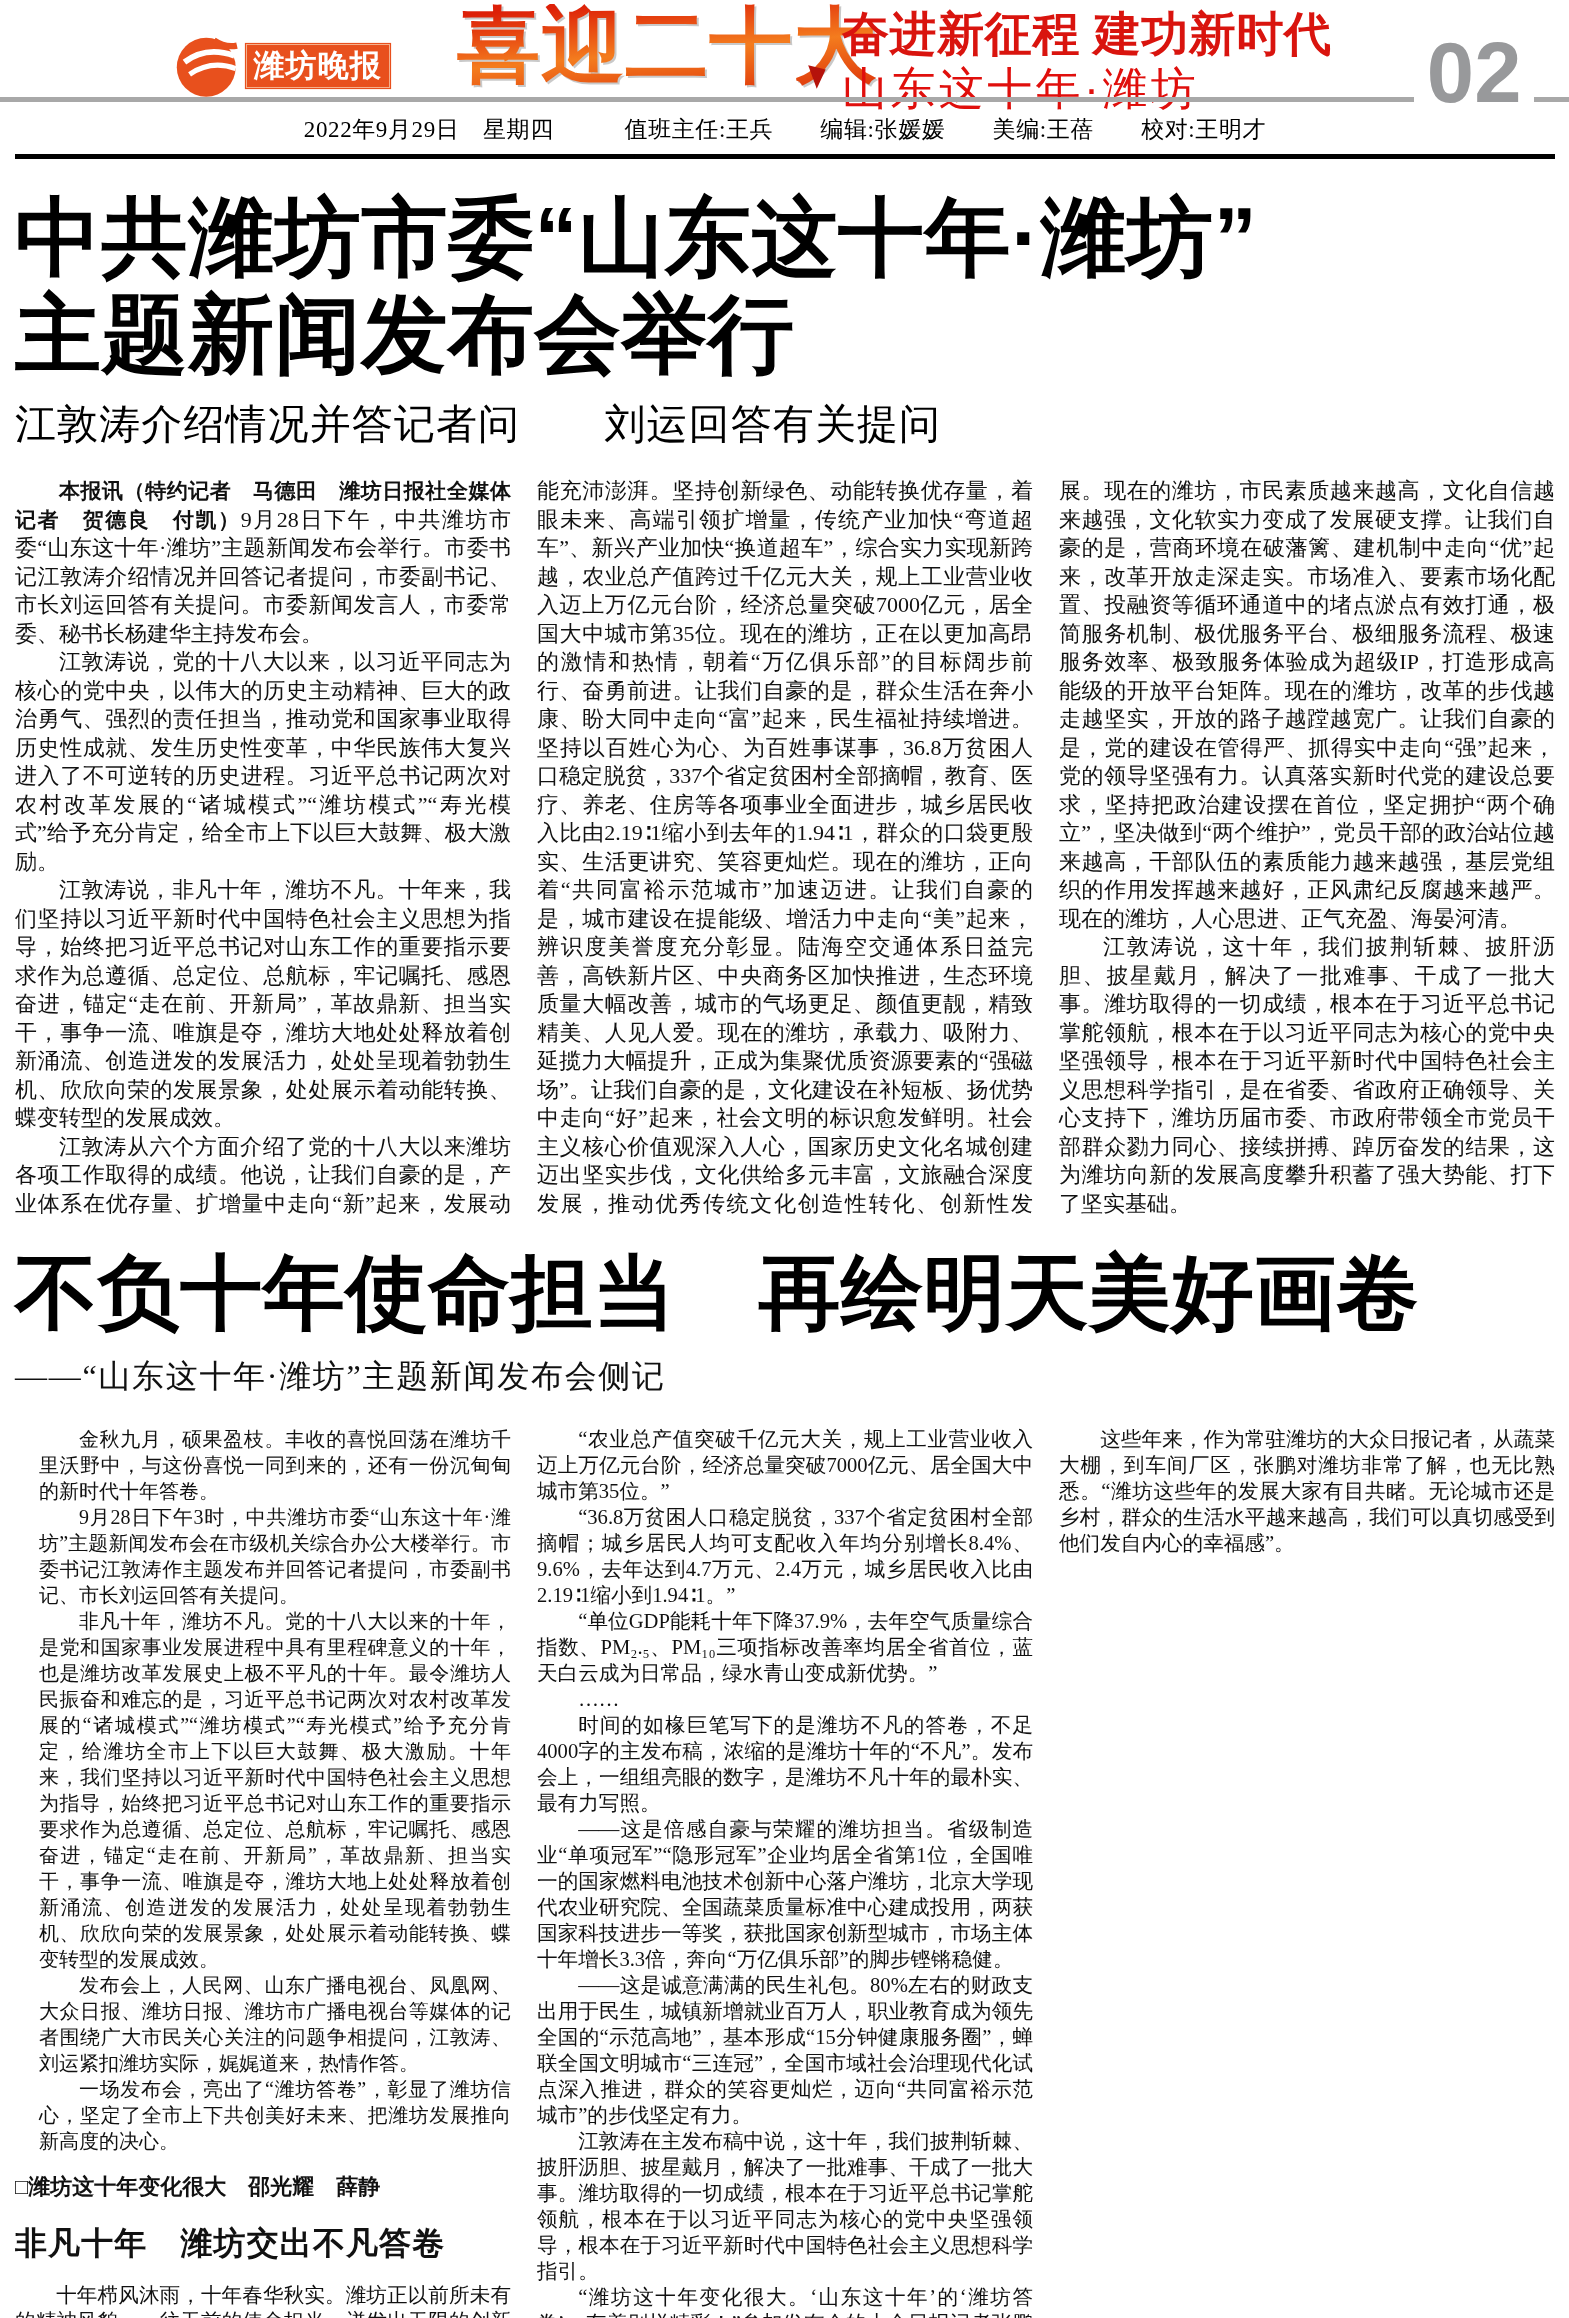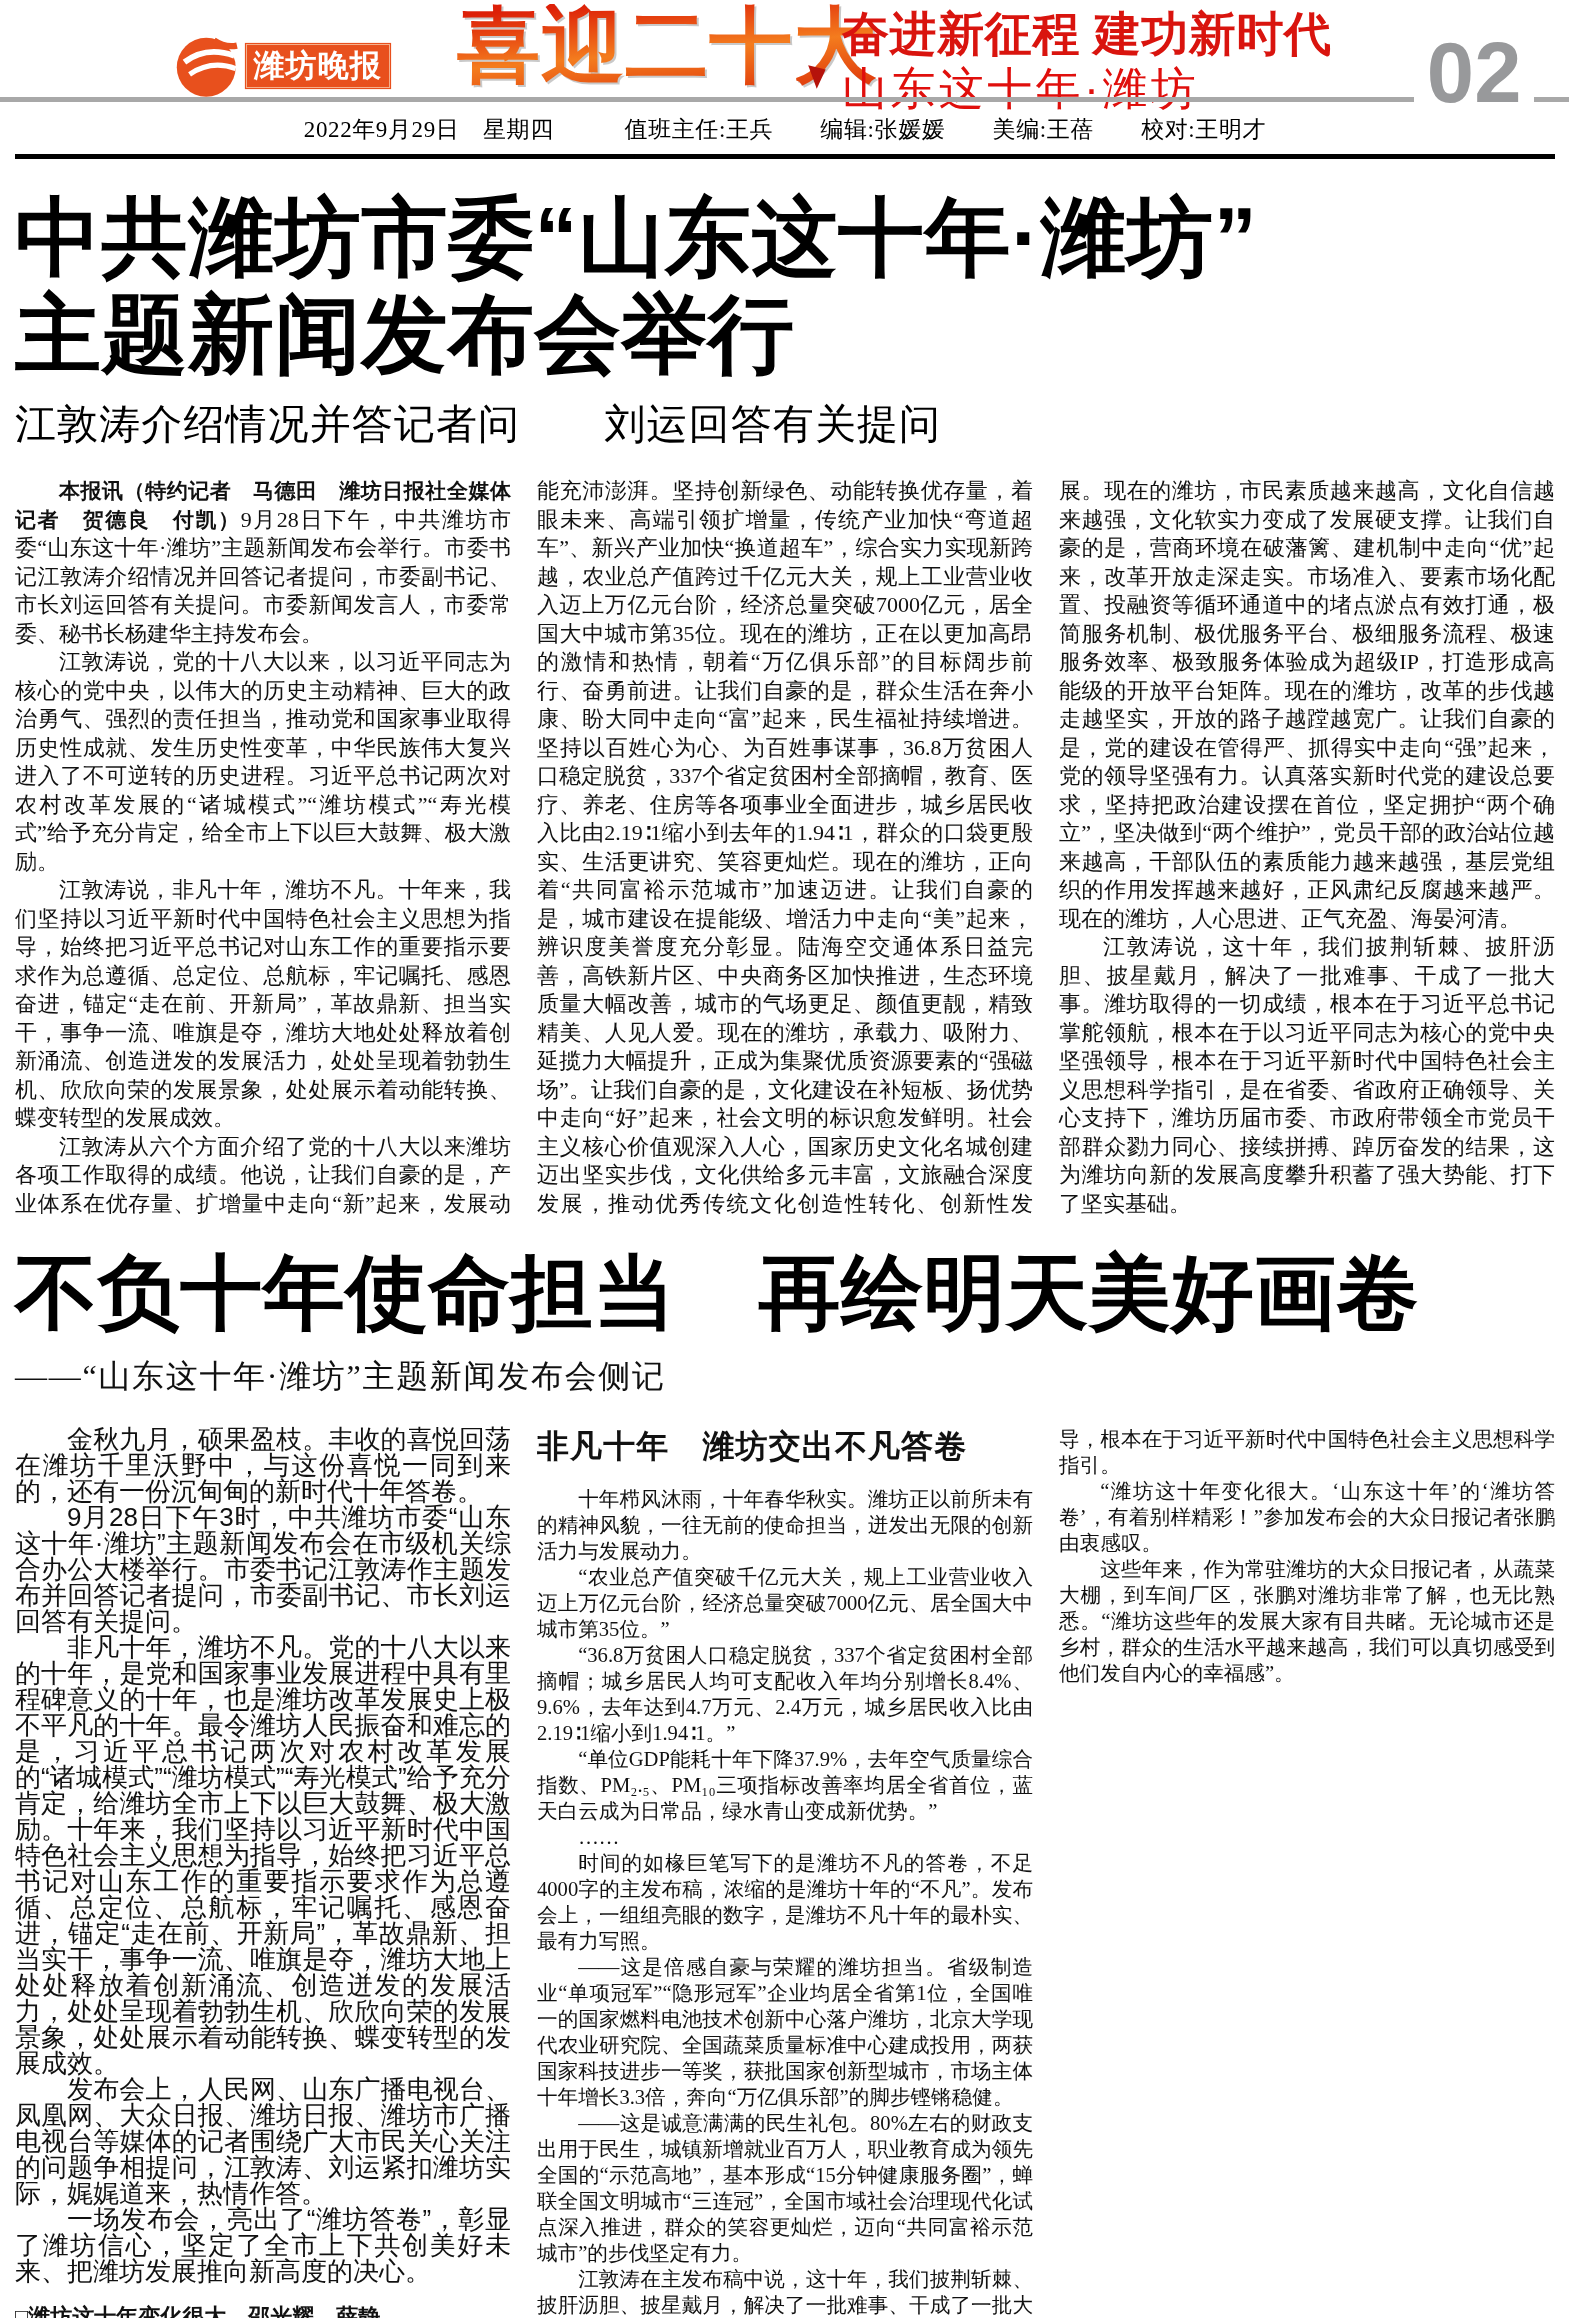--- a/index.html
+++ b/index.html
@@ -66,21 +66,21 @@
   .a2 { margin-top:26px; }
   .a2-headline { font-family:"Liberation Sans","DejaVu Sans",sans-serif; font-weight:900;
     font-size:82px; line-height:1.1; color:#000; letter-spacing:0.6px; }
   .a2-sub { font-size:32px; margin-top:17px; letter-spacing:1.7px; font-weight:500; }
   .a2-body {
     margin-top:27px; height:973px;
     column-count:3; column-gap:26px; column-fill:auto;
     font-size:20.6px; line-height:26px; text-align:justify; overflow:hidden;
   }
   .a2-body p { text-indent:2em; }
-  .a2-body .sans { font-family:Liberation Sans, sans-serif; font-size:26px; }
+  .a2-body .sans { font-family:Liberation Serif, serif; font-size:20px;margin-left:24px; }
   .byline { font-family:"Liberation Sans","DejaVu Sans",sans-serif; font-weight:700;
     font-size:22px; text-indent:0 !important; margin:19.4px 0 5.7px 0; break-inside:avoid; }
   .sec-title { font-weight:700; font-size:32px; line-height:1.25; text-indent:0 !important;
     margin:23px 0 19.4px 0; letter-spacing:1.1px; break-inside:avoid; break-after:avoid; }
 </style>
 </head>
 <body>
 
 <div class="page">
 

